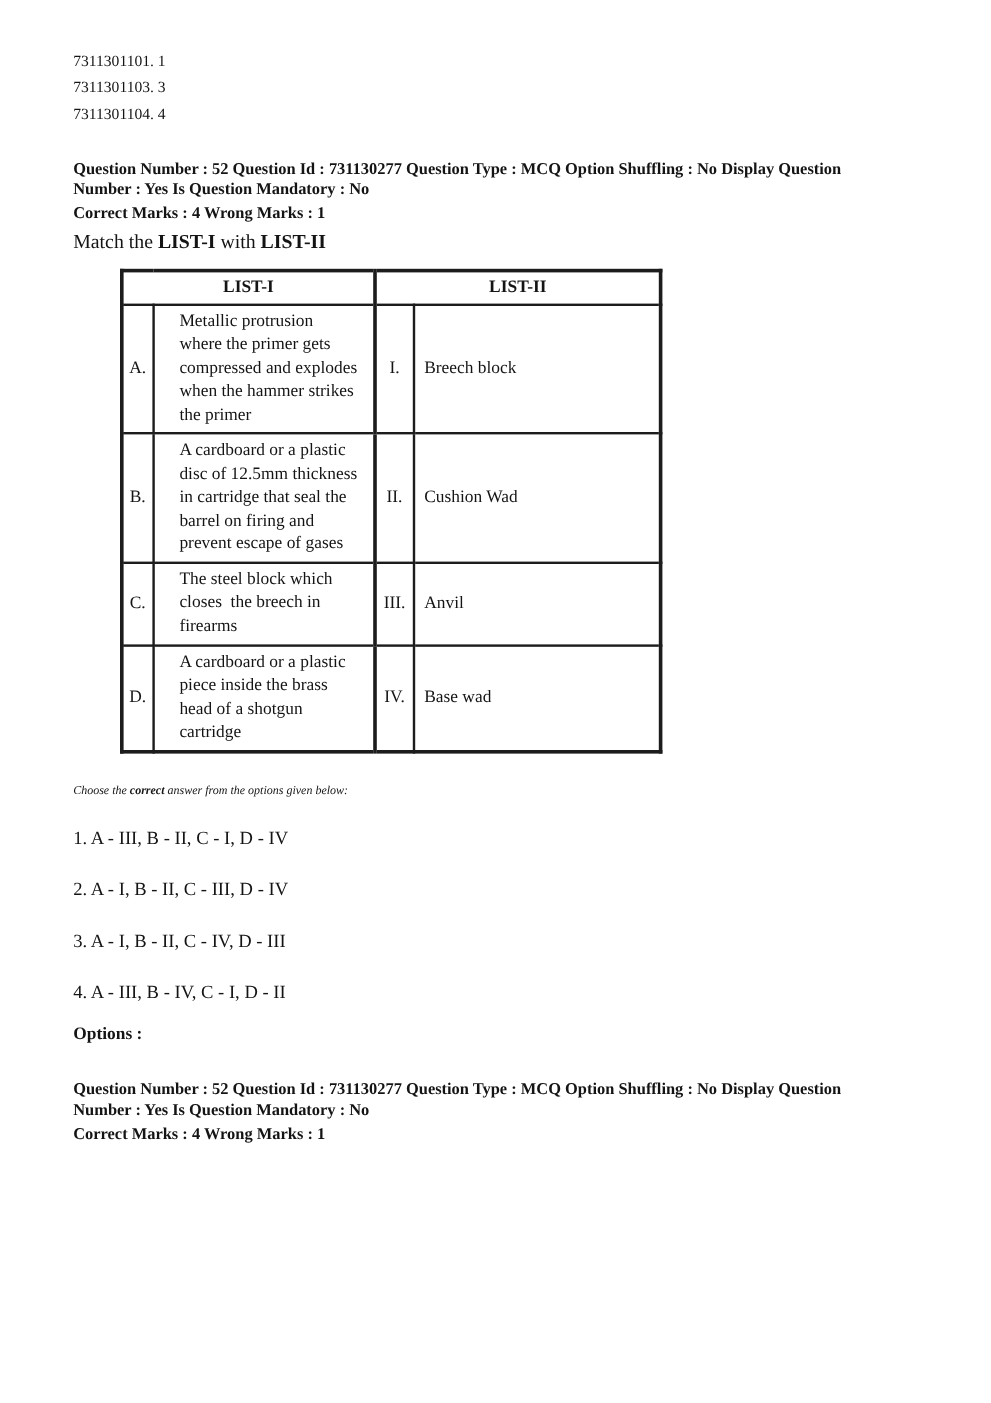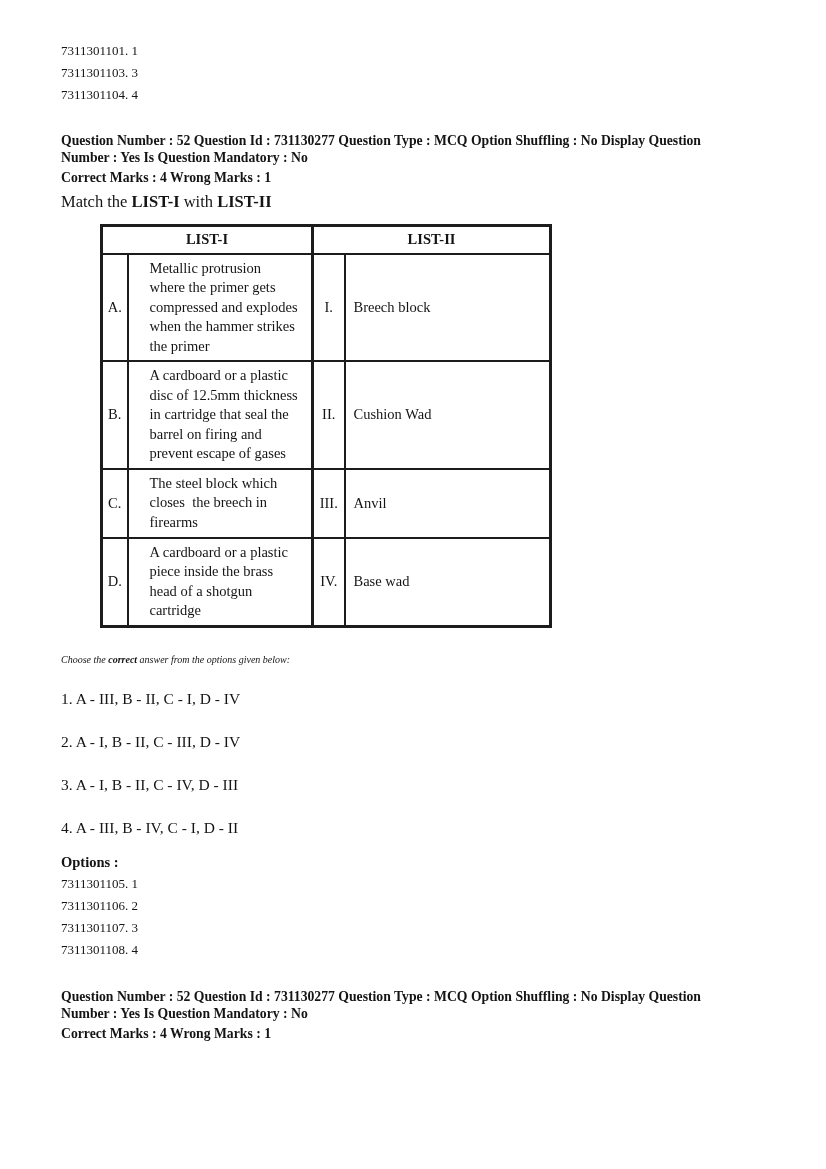--- a/index.html
+++ b/index.html
@@ -132,26 +132,20 @@
   <div class="choose-line"><span>Choose the</span> <span class="b">correct</span> <span>answer from the options given below:</span></div>
 
   <div class="answer-options">
     <div class="answer-option"><span>1.</span> <span>A - III, B - II, C - I, D - IV</span></div>
     <div class="answer-option"><span>2.</span> <span>A - I, B - II, C - III, D - IV</span></div>
     <div class="answer-option"><span>3.</span> <span>A - I, B - II, C - IV, D - III</span></div>
     <div class="answer-option"><span>4.</span> <span>A - III, B - IV, C - I, D - II</span></div>
   </div>
 
   <div class="options-label">Options :</div>
-  <div class="id-list bottom">
-    <div class="id-line"><span>7311301105.</span> <span>1</span></div>
-    <div class="id-line"><span>7311301106.</span> <span>2</span></div>
-    <div class="id-line"><span>7311301107.</span> <span>3</span></div>
-    <div class="id-line"><span>7311301108.</span> <span>4</span></div>
-  </div>
 
   <div class="q-meta repeat">
     <div class="meta-line">Question Number : 52 Question Id : 731130277 Question Type : MCQ Option Shuffling : No Display Question</div>
     <div class="meta-line">Number : Yes Is Question Mandatory : No</div>
   </div>
   <div class="marks-line">Correct Marks : 4 Wrong Marks : 1</div>
 
 </div>
 
 </body></html>

